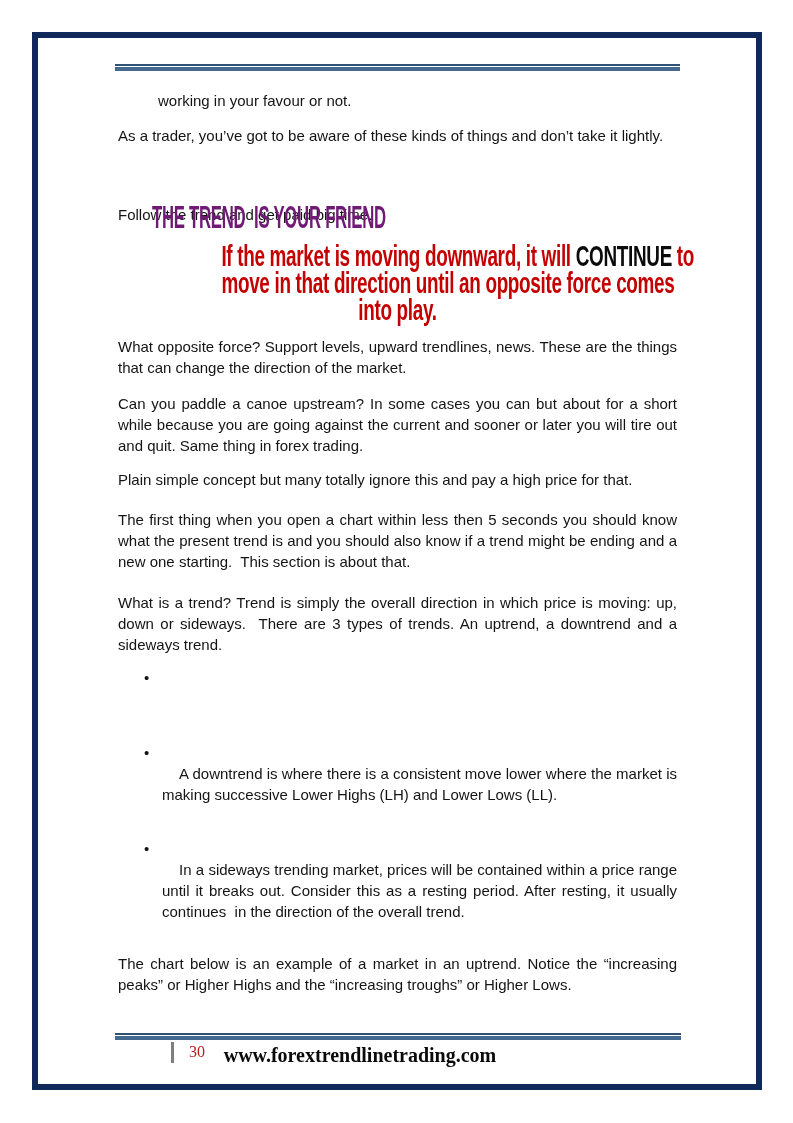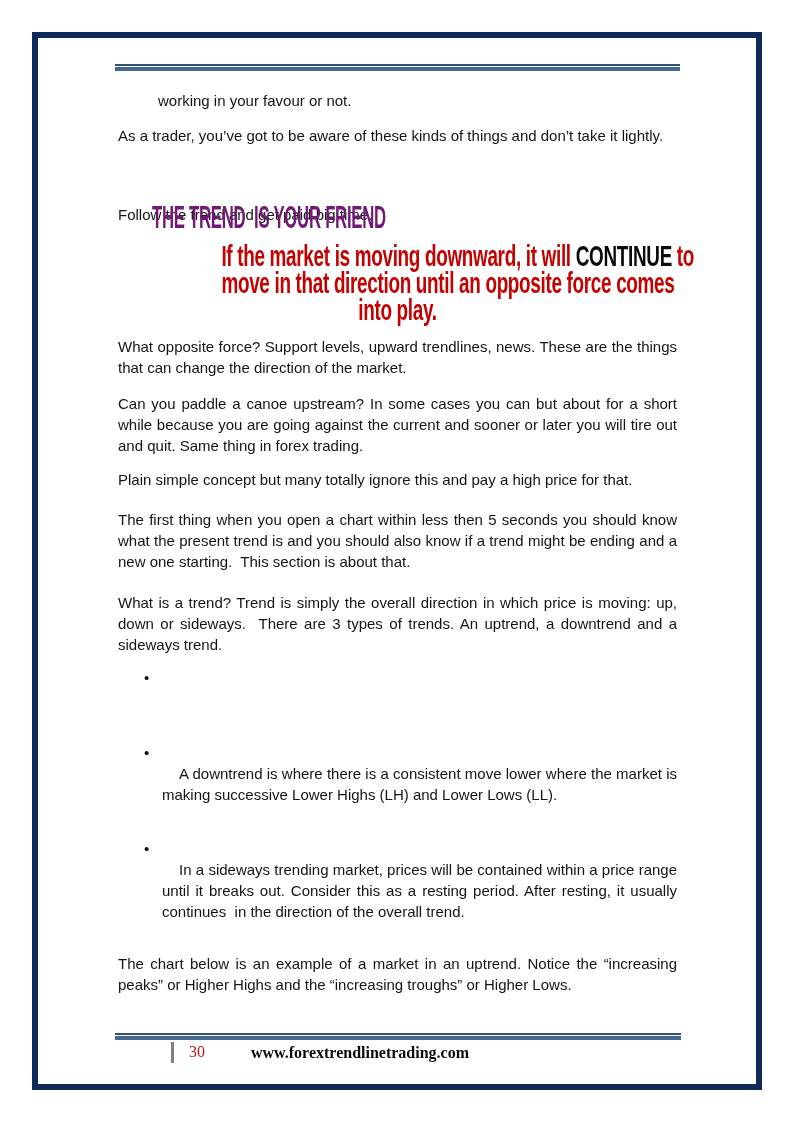--- a/index.html
+++ b/index.html
@@ -56,21 +56,21 @@
 
   .footer { position:absolute; left:115px; top:1033px; width:566px; }
   .footer .dbl-rule { margin-left:0; width:566px; }
   .footer-row { position:relative; height:26px; font-family:"Liberation Serif", serif; }
   .page-number {
     position:absolute; left:30px; top:3px; font-size:16px; font-weight:normal; color:#b91c1c;margin-left:44px;
   }
   .footer-vbar { position:absolute; left:56px; top:2px; width:3px; height:21px; background:#7F7F7F; }
   .footer-site {
     position:absolute; left:0; top:4px; width:490px; text-align:center;
-    font-size:16px; font-weight:bold; color:#0a0a0a;
+    font-size:20px; font-weight:bold; color:#0a0a0a;
   }
 </style>
 </head>
 <body>
 
 <div class="page-frame"></div>
 
 <div class="content">
 
   <div class="dbl-rule">

